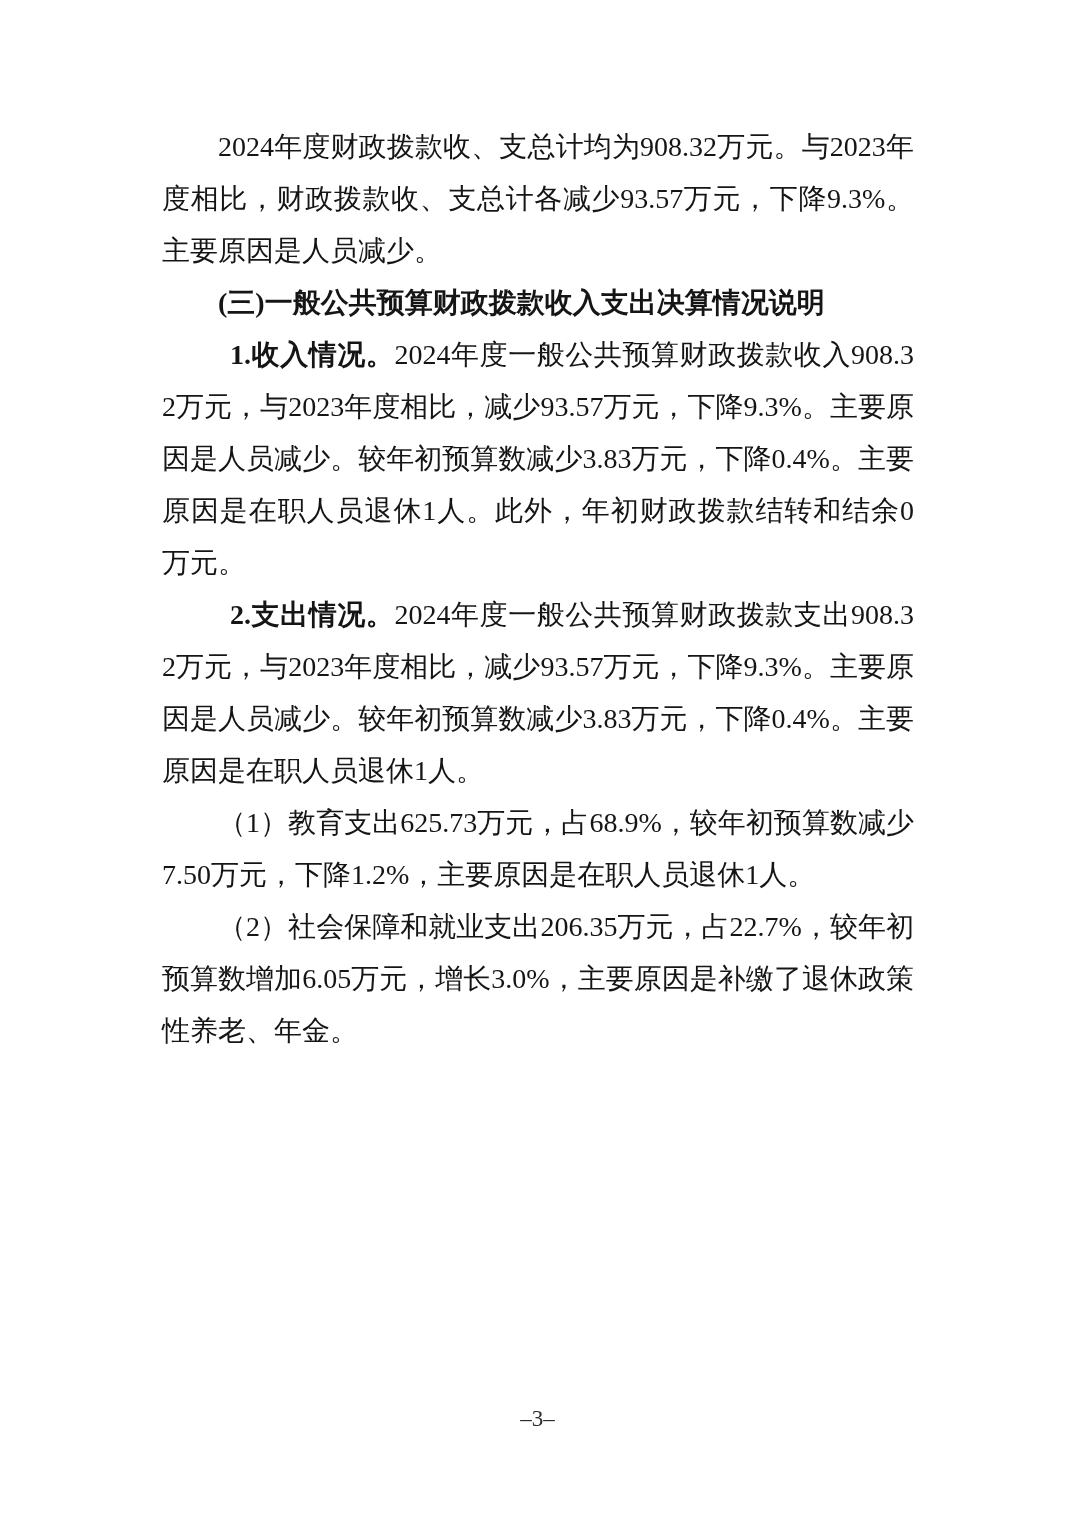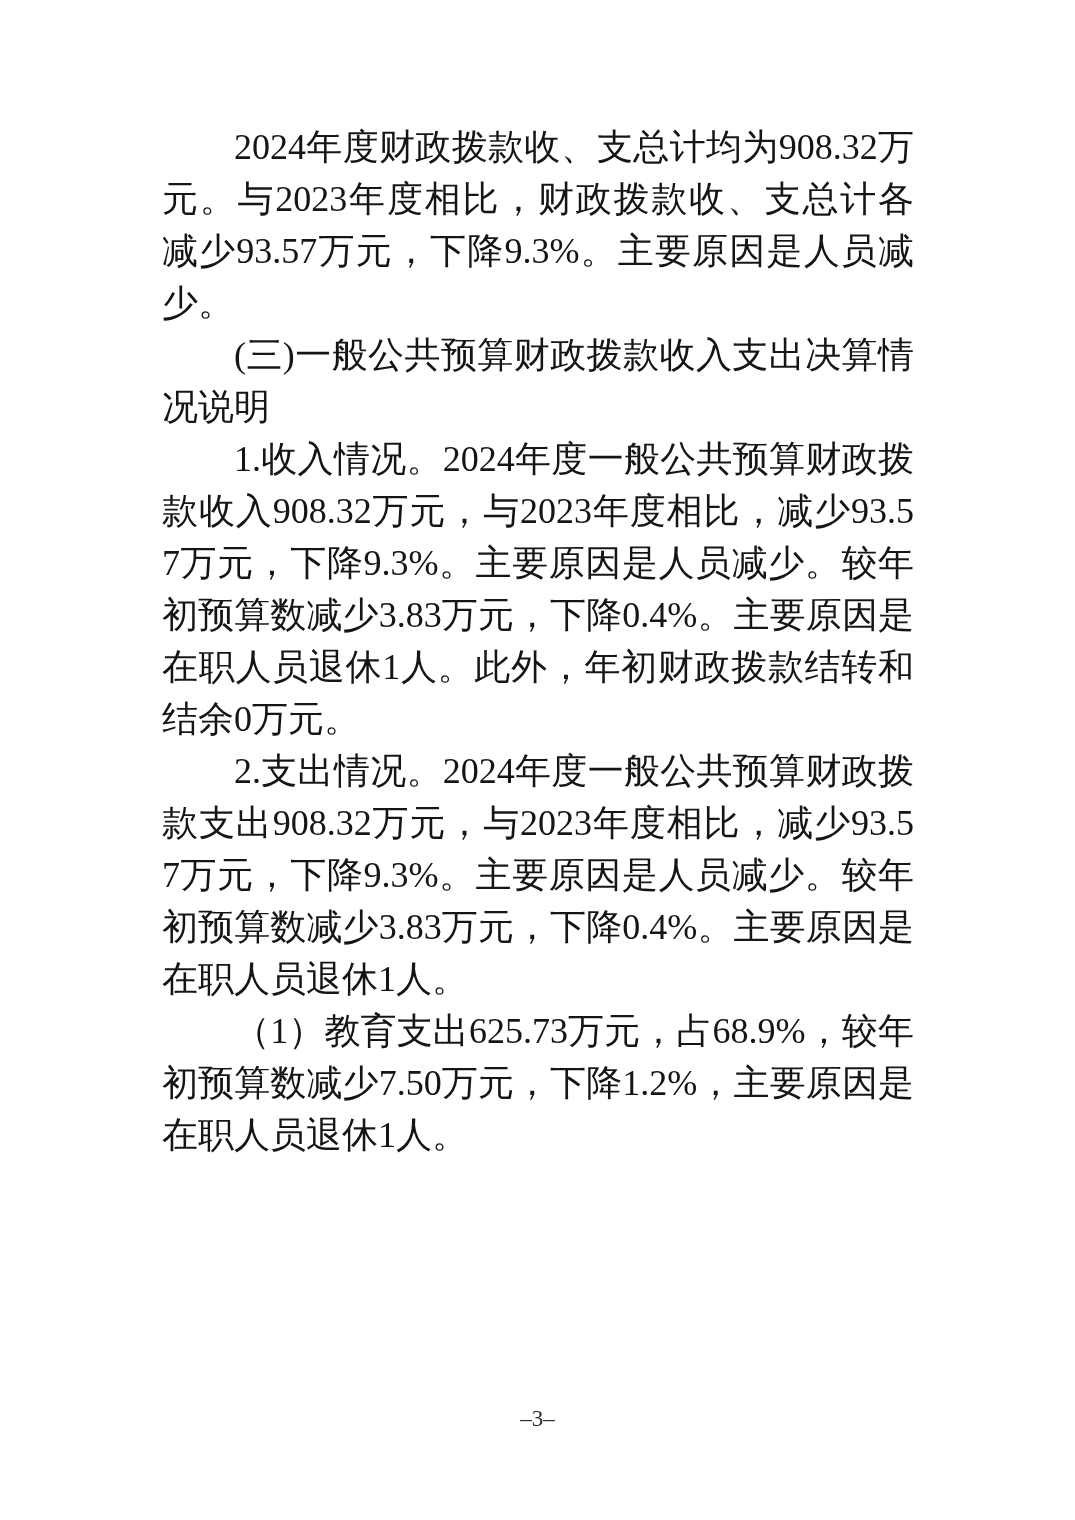--- a/index.html
+++ b/index.html
@@ -17,32 +17,33 @@
     overflow: hidden;
   }
   .doc-body {
     position: absolute;
     left: 162px;
     top: 121px;
     width: 752px;
   }
   .para {
     margin: 0;
-    font-size: 36px;
+    font-size: 28px;
     line-height: 52px;
     text-align: justify;
     text-justify: inter-ideograph;
     text-indent: 2em;
     word-break: break-all;
   }
   .para .lead-bold {
-    font-weight: normal;
+    font-weight: bold;
+    margin-left: 12px;
   }
   .heading {
-    font-weight: normal;
+    font-weight: bold;
   }
   .page-footer {
     position: absolute;
     left: 0;
     right: 0;
     top: 1402px;
     text-align: center;
     font-size: 23px;
     line-height: 34px;
     color: #2b2b2b;
@@ -59,18 +60,19 @@
 
     <p class="para heading">(三)一般公共预算财政拨款收入支出决算情况说明</p>
 
     <p class="para"><span class="lead-bold">1.收入情况。</span><span>2024年度一般公共预算财政拨款收入908.32万元，与2023年度相比，减少93.57万元，下降9.3%。主要原因是人员减少。较年初预算数减少3.83万元，下降0.4%。主要原因是在职人员退休1人。此外，年初财政拨款结转和结余0万元。</span></p>
 
     <p class="para"><span class="lead-bold">2.支出情况。</span><span>2024年度一般公共预算财政拨款支出908.32万元，与2023年度相比，减少93.57万元，下降9.3%。主要原因是人员减少。较年初预算数减少3.83万元，下降0.4%。主要原因是在职人员退休1人。</span></p>
 
 
     <p class="para">（1）教育支出625.73万元，占68.9%，较年初预算数减少7.50万元，下降1.2%，主要原因是在职人员退休1人。</p>
 
+    <p class="para">（2）社会保障和就业支出206.35万元，占22.7%，较年初预算数增加6.05万元，增长3.0%，主要原因是补缴了退休政策性养老、年金。</p>
 
 
   </div>
 
   <div class="page-footer">–3–</div>
 </div>
 
 </body></html>

